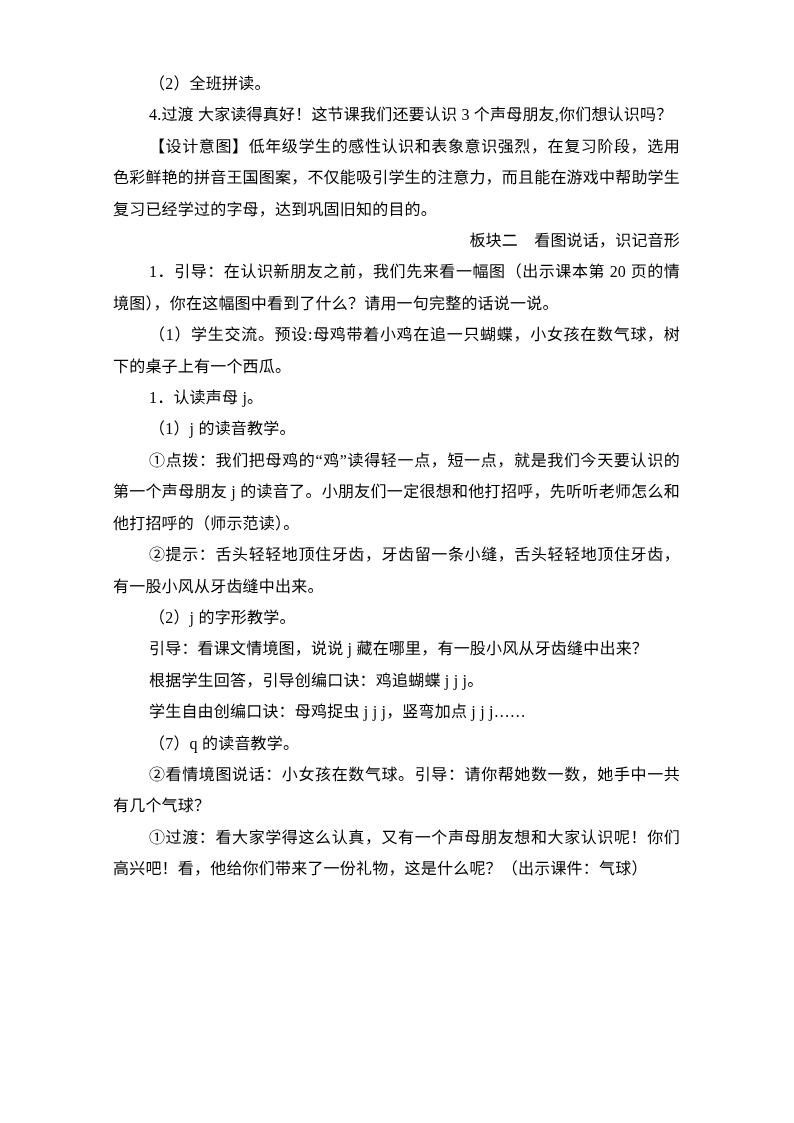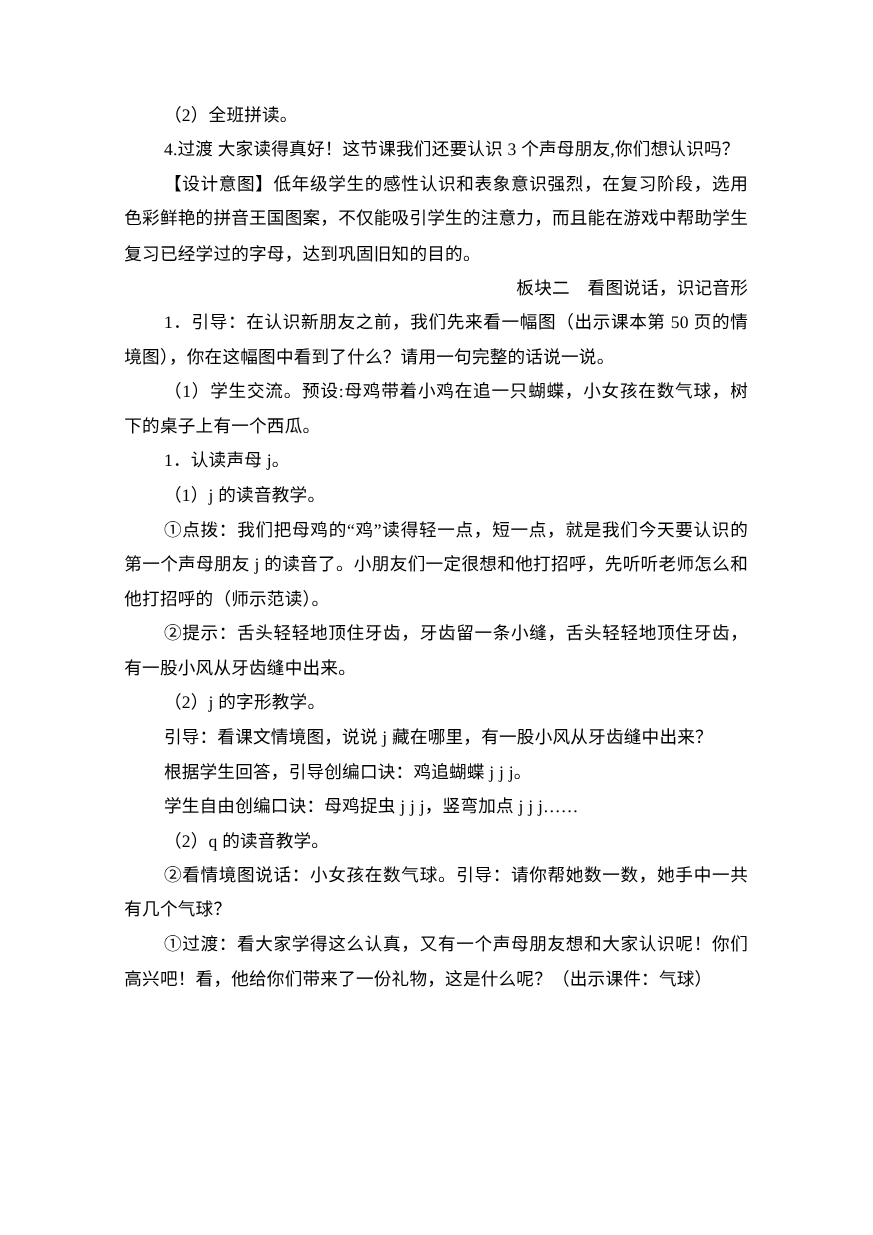--- a/index.html
+++ b/index.html
@@ -7,21 +7,21 @@
     padding: 0;
     background: #ffffff;
   }
   .page {
     position: relative;
     width: 794px;
     height: 1123px;
     box-sizing: border-box;
     background: #ffffff;
     color: #000000;
-    padding: 90px 114px 40px 113px;
+    padding: 68px 114px 40px 113px;
     font-family: "Liberation Serif", "DejaVu Serif", serif;
     overflow: hidden;
   }
   .para {
     margin: 0;
     font-size: 16px;
     line-height: 31.4px;
     text-align: justify;
     text-indent: 36px;
     word-break: break-all;
@@ -34,26 +34,26 @@
   }
 </style>
 </head>
 <body>
 
 <div class="page">
   <p class="para">（2）全班拼读。</p>
   <p class="para">4.过渡 大家读得真好！这节课我们还要认识 3 个声母朋友,你们想认识吗？</p>
   <p class="para">【设计意图】低年级学生的感性认识和表象意识强烈，在复习阶段，选用色彩鲜艳的拼音王国图案，不仅能吸引学生的注意力，而且能在游戏中帮助学生复习已经学过的字母，达到巩固旧知的目的。</p>
   <p class="para center">板块二　看图说话，识记音形</p>
-  <p class="para">1．引导：在认识新朋友之前，我们先来看一幅图（出示课本第 50 页的情境图），你在这幅图中看到了什么？请用一句完整的话说一说。</p>
+  <p class="para">1．引导：在认识新朋友之前，我们先来看一幅图（出示课本第 20 页的情境图），你在这幅图中看到了什么？请用一句完整的话说一说。</p>
   <p class="para">（1）学生交流。预设:母鸡带着小鸡在追一只蝴蝶，小女孩在数气球，树下的桌子上有一个西瓜。</p>
   <p class="para">1．认读声母 j。</p>
   <p class="para">（1）j 的读音教学。</p>
   <p class="para">①点拨：我们把母鸡的“鸡”读得轻一点，短一点，就是我们今天要认识的第一个声母朋友 j 的读音了。小朋友们一定很想和他打招呼，先听听老师怎么和他打招呼的（师示范读）。</p>
   <p class="para">②提示：舌头轻轻地顶住牙齿，牙齿留一条小缝，舌头轻轻地顶住牙齿，有一股小风从牙齿缝中出来。</p>
   <p class="para">（2）j 的字形教学。</p>
   <p class="para">引导：看课文情境图，说说 j 藏在哪里，有一股小风从牙齿缝中出来？</p>
   <p class="para">根据学生回答，引导创编口诀：鸡追蝴蝶 j j j。</p>
   <p class="para">学生自由创编口诀：母鸡捉虫 j j j，竖弯加点 j j j……</p>
-  <p class="para">（2）q 的读音教学。</p>
+  <p class="para">（7）q 的读音教学。</p>
   <p class="para">②看情境图说话：小女孩在数气球。引导：请你帮她数一数，她手中一共有几个气球？</p>
   <p class="para">①过渡：看大家学得这么认真，又有一个声母朋友想和大家认识呢！你们高兴吧！看，他给你们带来了一份礼物，这是什么呢？（出示课件：气球）</p>
 </div>
 
 </body></html>

